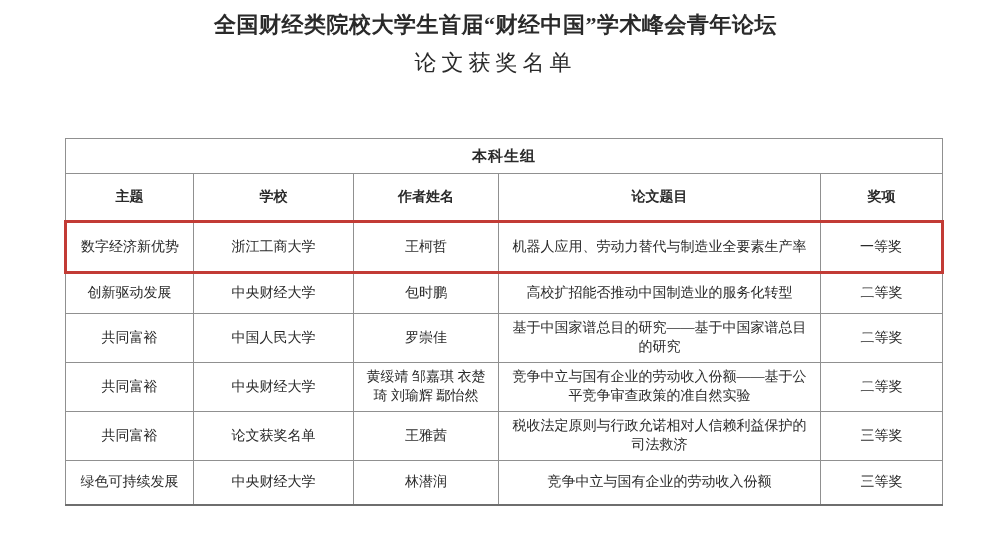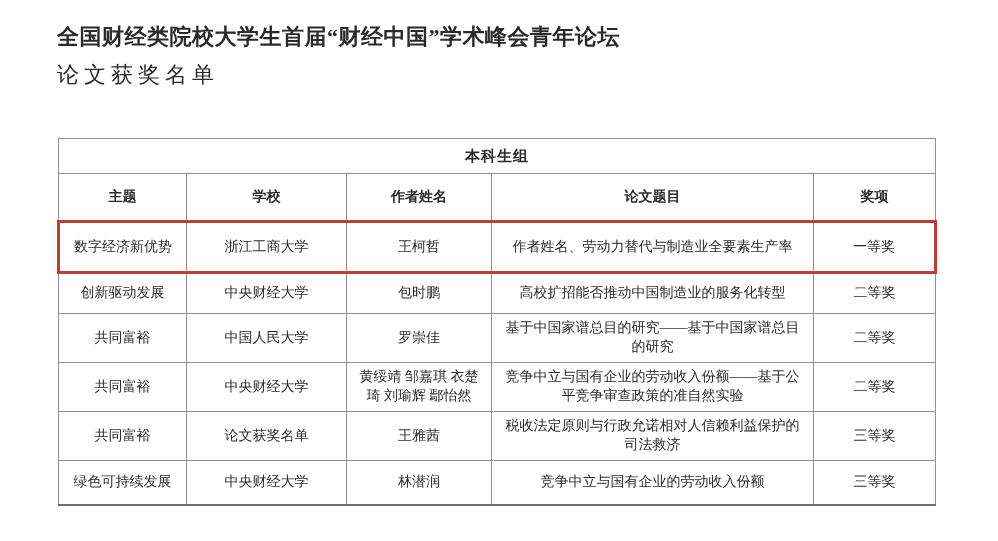--- a/index.html
+++ b/index.html
@@ -9,31 +9,31 @@
     --ink:#2a2a2a;
   }
   html,body{margin:0;padding:0;}
   body{
     width:998px;height:541px;background:#ffffff;
     font-family:"Liberation Serif","DejaVu Serif",serif;
     color:var(--ink);
     position:relative;overflow:hidden;
   }
   .title-wrap{
-    position:absolute;top:24px;left:57px;width:877px;
-    text-align:left;
+    position:absolute;top:12px;left:57px;width:877px;
+    text-align:center;
   }
   .title-line1{
     font-size:22px;font-weight:bold;letter-spacing:0.5px;line-height:1.2;
   }
   .title-line2{
     font-size:22px;font-weight:normal;letter-spacing:5px;margin-top:12px;line-height:1.2;
   }
   table.award{
-    position:absolute;left:57px;top:138px;width:877px;
+    position:absolute;left:64px;top:138px;width:877px;
     border-collapse:collapse;table-layout:fixed;
   }
   table.award td,table.award th{
     border:1px solid var(--border);
     text-align:center;vertical-align:middle;
     font-size:14px;line-height:1.35;
     padding:2px 8px;
     font-weight:normal;
     word-break:break-all;
   }
@@ -80,21 +80,21 @@
       <th>作者姓名</th>
       <th>论文题目</th>
       <th>奖项</th>
     </tr>
   </thead>
   <tbody>
     <tr class="data-row hl">
       <td>数字经济新优势</td>
       <td>浙江工商大学</td>
       <td>王柯哲</td>
-      <td>作者姓名、劳动力替代与制造业全要素生产率</td>
+      <td>机器人应用、劳动力替代与制造业全要素生产率</td>
       <td>一等奖</td>
     </tr>
     <tr class="data-row">
       <td>创新驱动发展</td>
       <td>中央财经大学</td>
       <td>包时鹏</td>
       <td>高校扩招能否推动中国制造业的服务化转型</td>
       <td>二等奖</td>
     </tr>
     <tr class="data-row">

